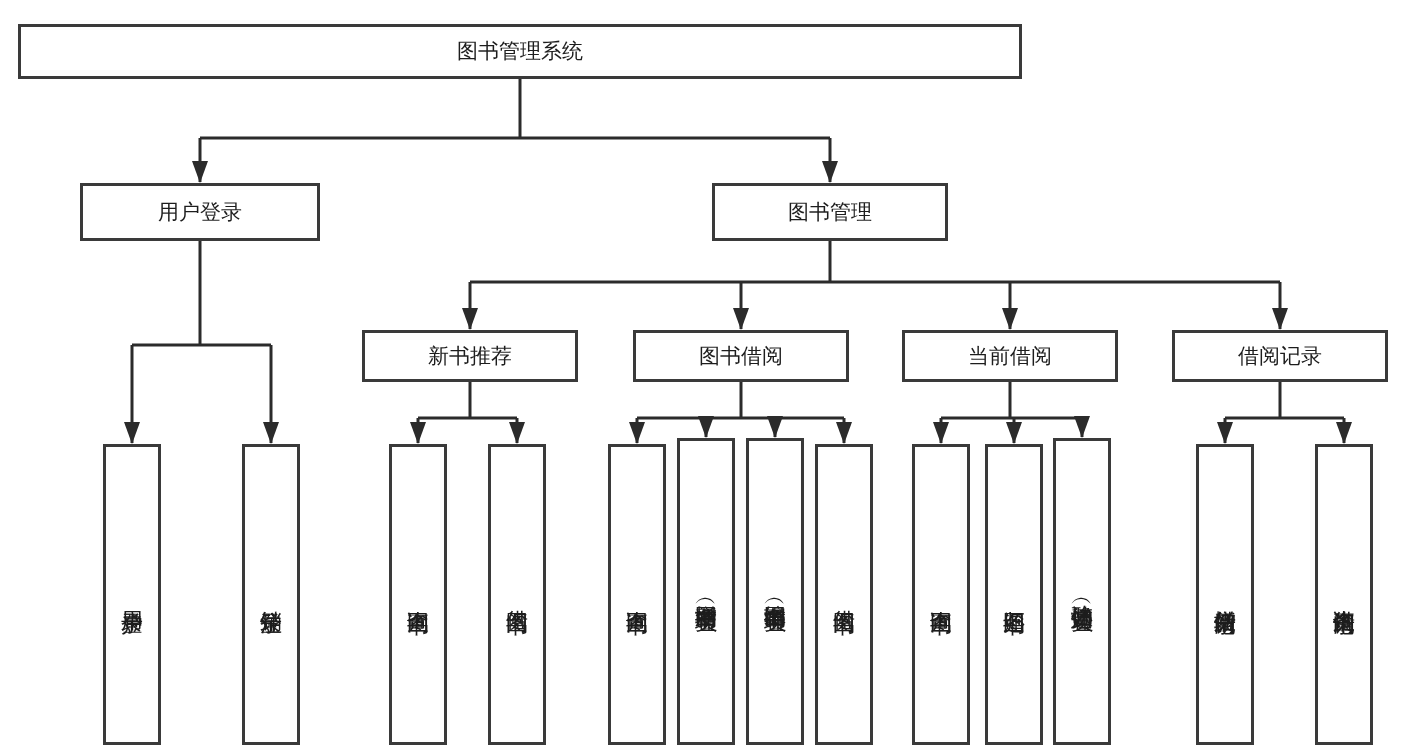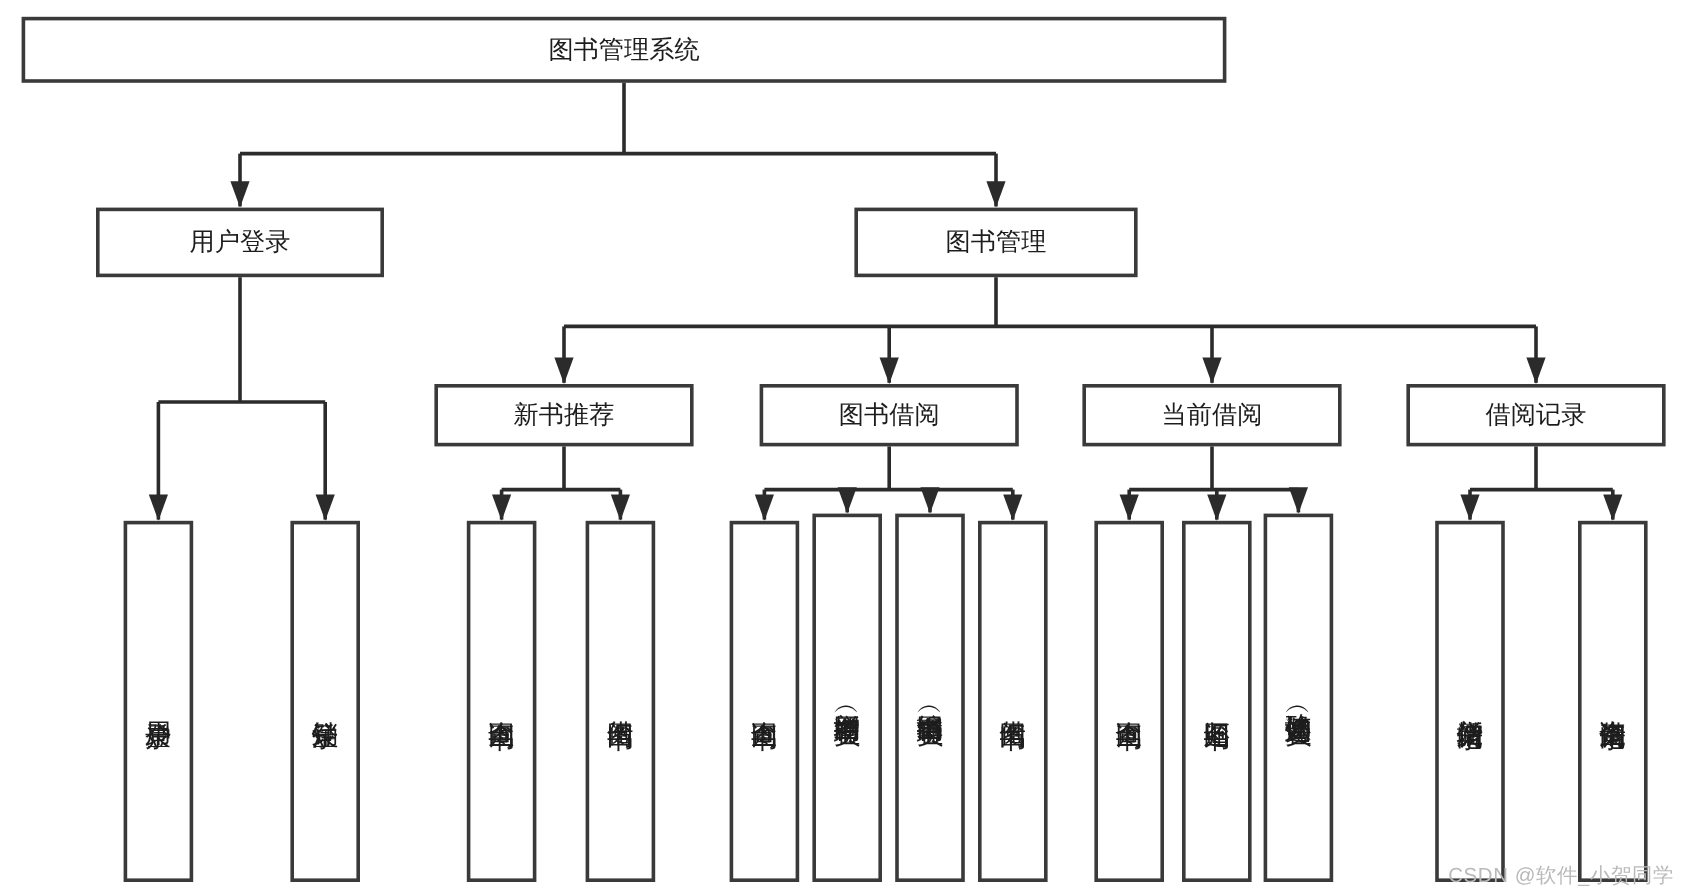--- a/index.html
+++ b/index.html
@@ -10,20 +10,21 @@
   body {
     width: 1405px;
     height: 747px;
     font-family: "Liberation Sans", "DejaVu Sans", sans-serif;
     position: relative;
     overflow: hidden;
   }
   #diagram-root {
     position: absolute;
     inset: 0;
+    margin-top: 10px;
   }
   svg#flow {
     position: absolute;
     left: 0; top: 0;
     width: 1405px;
     height: 747px;
     display: block;
   }
   .node-rect {
     fill: #ffffff;
@@ -176,14 +177,13 @@
       <div class="node-label-v" style="left: 677px; top: 428px; width: 58px; height: 307px;">新增图书（管理员）</div>
       <div class="node-label-v" style="left: 746px; top: 428px; width: 58px; height: 307px;">编辑图书（管理员）</div>
       <div class="node-label-v" style="left: 815px; top: 434px; width: 58px; height: 301px;">借阅图书</div>
       <div class="node-label-v" style="left: 912px; top: 434px; width: 58px; height: 301px;">查询图书</div>
       <div class="node-label-v" style="left: 985px; top: 434px; width: 58px; height: 301px;">归还图书</div>
       <div class="node-label-v" style="left: 1053px; top: 428px; width: 58px; height: 307px;">确认归还（管理员）</div>
       <div class="node-label-v" style="left: 1196px; top: 434px; width: 58px; height: 301px;">新增借阅记录</div>
       <div class="node-label-v" style="left: 1315px; top: 434px; width: 58px; height: 301px;">查询借阅记录</div>
     </div>
 
-  <div class="watermark">CSDN @软件_小贺同学</div>
 </div>
 
 </body></html>

